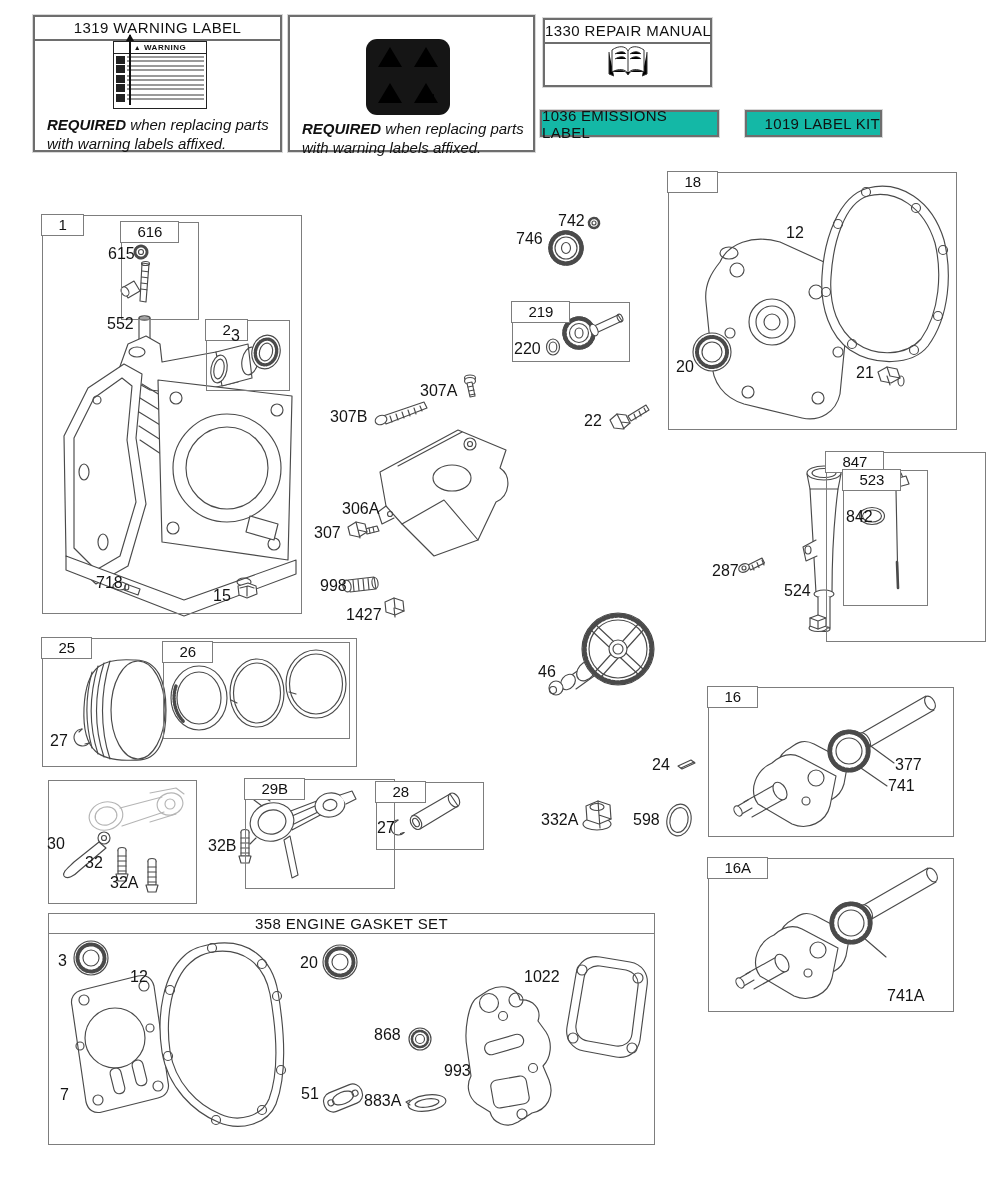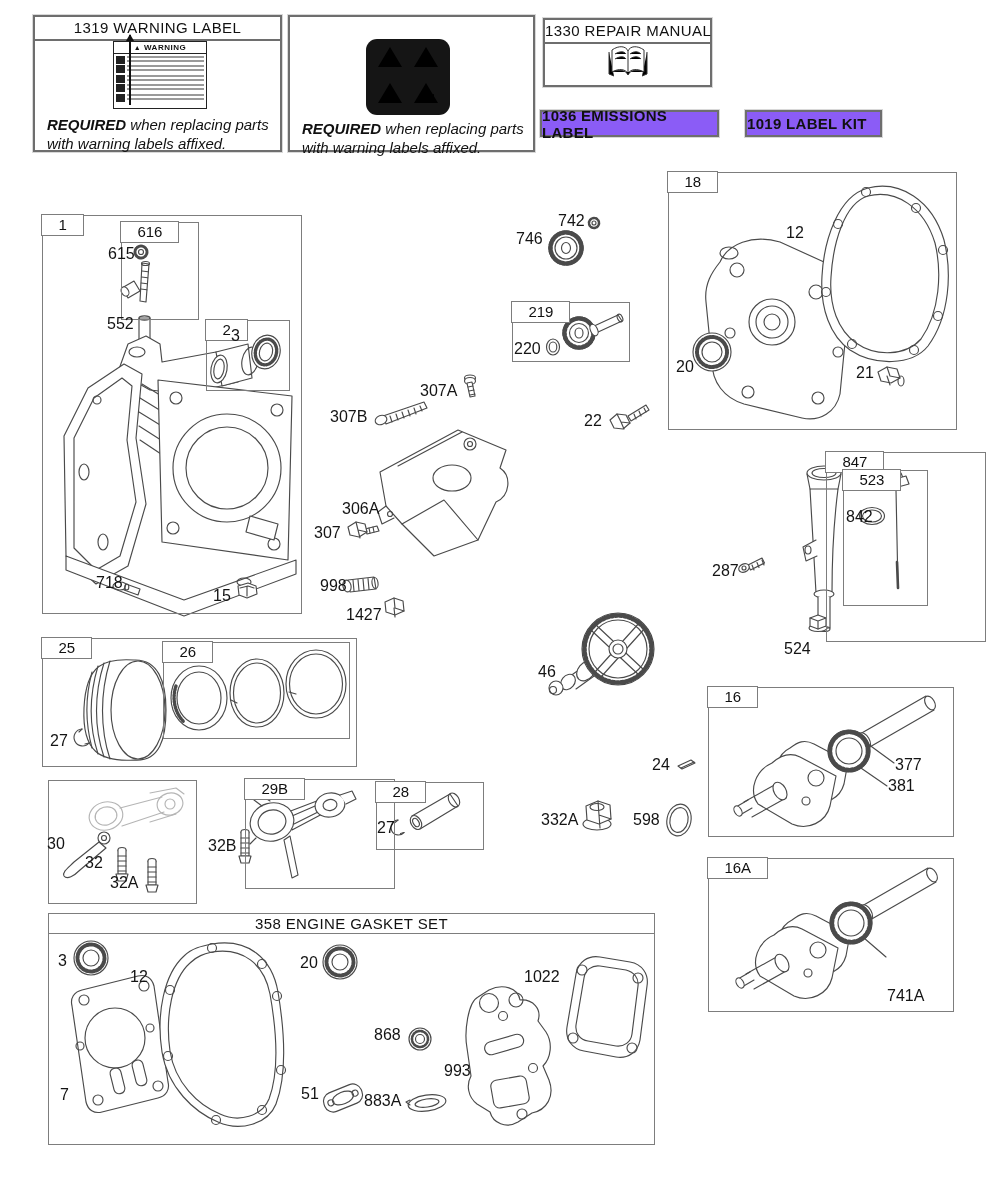--- a/index.html
+++ b/index.html
@@ -3,22 +3,22 @@
 <meta charset="utf-8">
 <style>
   html,body{margin:0;padding:0;background:#fff;}
   #canvas{position:relative;width:1005px;height:1200px;background:#ffffff;
           font-family:"Liberation Sans",sans-serif;color:#111;overflow:hidden;}
 
   
   .tbox{position:absolute;border:2px solid #6e6e6e;background:#fff;box-shadow:0 0 0 1px #d8d8d8;}
   .tbox-title{border-bottom:2px solid #6e6e6e;text-align:center;font-size:15px;
               padding:2px 0 3px;letter-spacing:.4px;white-space:nowrap;}
-  .plain-label{position:absolute;border:2px solid #6e6e6e;background:#8b5cf6;box-shadow:0 0 0 1px #d8d8d8;
-               display:flex;align-items:center;justify-content:flex-start;font-size:15px;letter-spacing:.3px;font-weight:bold;}
+  .plain-label{position:absolute;border:2px solid #6e6e6e;background:#14b8a6;box-shadow:0 0 0 1px #d8d8d8;
+               display:flex;align-items:center;justify-content:flex-end;font-size:15px;letter-spacing:.3px;}
   .req{position:absolute;left:12px;right:6px;margin:0;font-style:italic;font-size:15px;line-height:1.28;}
   .req .rw{font-weight:bold;}
 
   
   .wlabel{position:absolute;left:78px;top:24px;width:92px;height:66px;border:1.5px solid #222;background:#fff;}
   .wl-head{height:11px;border-bottom:1.5px solid #222;font-size:8px;font-weight:bold;
            text-align:center;line-height:11px;letter-spacing:.5px;}
   .wl-head .tri{font-size:7px;}
   .wl-row{display:flex;gap:2px;margin:1.5px 2px 0 2px;height:8px;}
   .wl-ico{width:9px;height:8px;background:#222;}
@@ -571,25 +571,25 @@
       <span class="callout" style="left: 856px; top: 364px;">21</span>
       <span class="callout" style="left: 584px; top: 412px;">22</span>
       <span class="callout" style="left: 420px; top: 382px;">307A</span>
       <span class="callout" style="left: 330px; top: 408px;">307B</span>
       <span class="callout" style="left: 342px; top: 500px;">306A</span>
       <span class="callout" style="left: 314px; top: 524px;">307</span>
       <span class="callout" style="left: 320px; top: 577px;">998</span>
       <span class="callout" style="left: 346px; top: 606px;">1427</span>
       <span class="callout" style="left: 712px; top: 562px;">287</span>
       <span class="callout" style="left: 846px; top: 508px;">842</span>
-      <span class="callout" style="left: 784px; top: 640px;">524</span>
+      <span class="callout" style="left: 784px; top: 582px;">524</span>
       <span class="callout" style="left: 538px; top: 663px;">46</span>
       <span class="callout" style="left: 652px; top: 756px;">24</span>
       <span class="callout" style="left: 895px; top: 756px;">377</span>
-      <span class="callout" style="left: 888px; top: 777px;">381</span>
+      <span class="callout" style="left: 888px; top: 777px;">741</span>
       <span class="callout" style="left: 541px; top: 811px;">332A</span>
       <span class="callout" style="left: 633px; top: 811px;">598</span>
       <span class="callout" style="left: 50px; top: 732px;">27</span>
       <span class="callout" style="left: 47px; top: 835px;">30</span>
       <span class="callout" style="left: 85px; top: 854px;">32</span>
       <span class="callout" style="left: 110px; top: 874px;">32A</span>
       <span class="callout" style="left: 208px; top: 837px;">32B</span>
       <span class="callout" style="left: 377px; top: 819px;">27</span>
       <span class="callout" style="left: 887px; top: 950px; margin-top: 37px;">741A</span>
       <span class="callout" style="left: 58px; top: 952px;">3</span>

